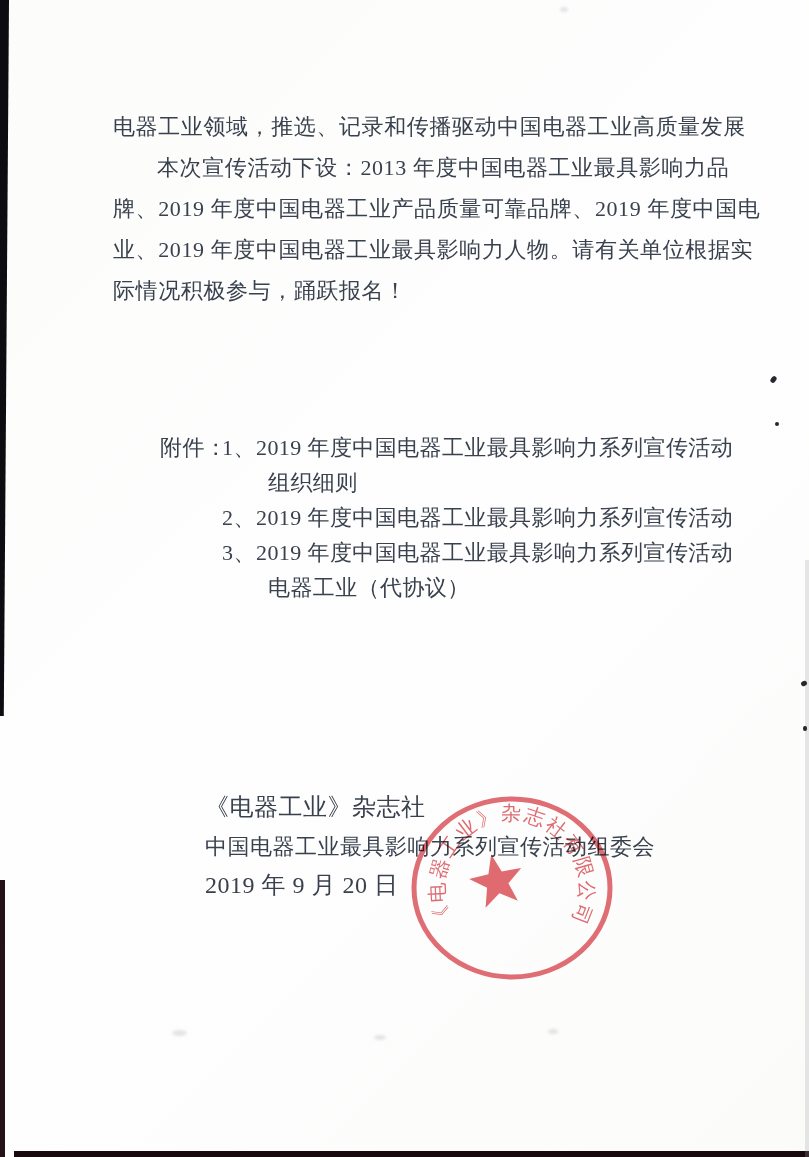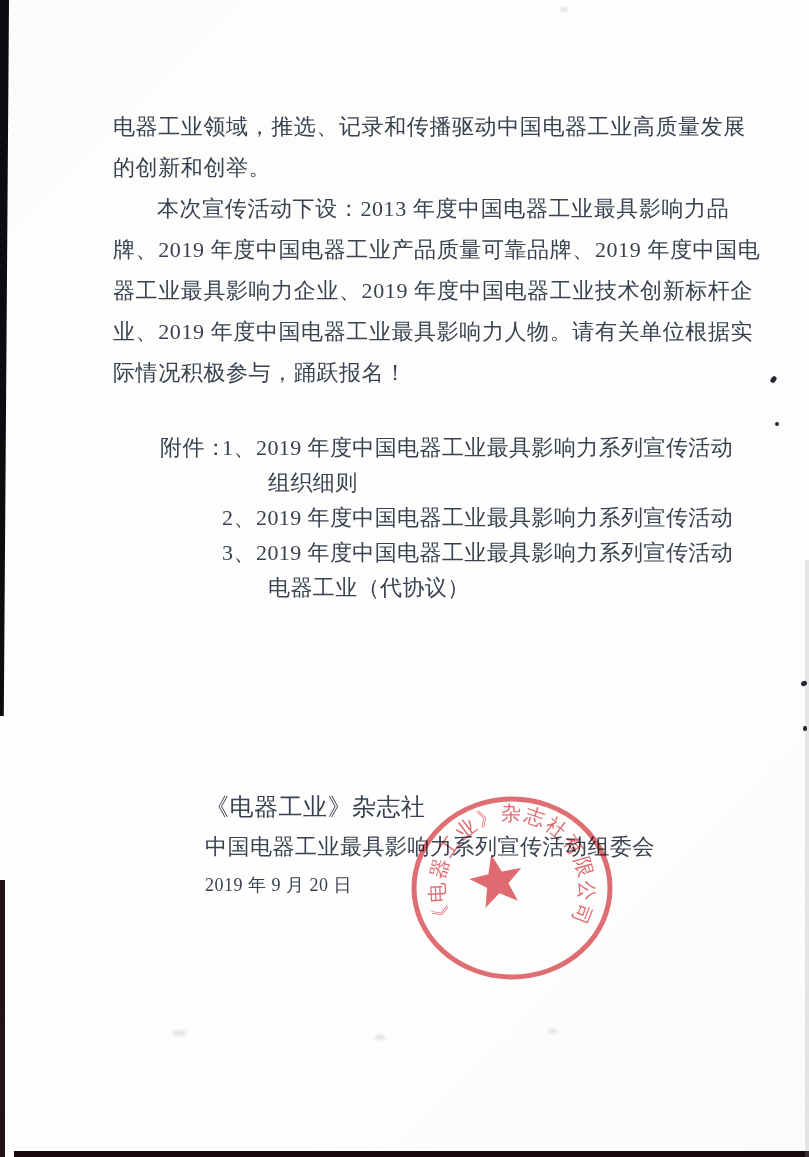--- a/index.html
+++ b/index.html
@@ -57,21 +57,21 @@
   .att-num{width:34px;}
   .att-sub{margin-left:108px;}
   .att-cont{margin-left:62px;display:flex;}
   .signature{
     position:absolute;left:205px;top:788px;width:604px;
     text-align:left;line-height:39px;letter-spacing:0.5px;
     white-space:nowrap;
   }
   .sig-org1{font-size:24px;}
   .sig-org2{font-size:22px;}
-  .sig-date{font-size:18px;}
+  .sig-date{font-size:24px;}
   
   .seal{
     position:absolute;left:407px;top:793px;width:210px;height:190px;
     mix-blend-mode:multiply;pointer-events:none;
   }
 </style>
 </head>
 <body>
 
 <div class="page">
@@ -84,24 +84,22 @@
   <div class="speck s2"></div>
   <div class="speck s3"></div>
   <div class="speck s4"></div>
   <div class="smudge m1"></div>
   <div class="smudge m2"></div>
   <div class="smudge m3"></div>
   <div class="smudge m4"></div>
 
   <div class="body-text ink">
     <div>电器工业领域，推选、记录和传播驱动中国电器工业高质量发展</div>
-    <div>的创新和创举。</div>
     <div class="indent">本次宣传活动下设：2013 年度中国电器工业最具影响力品</div>
     <div>牌、2019 年度中国电器工业产品质量可靠品牌、2019 年度中国电</div>
-    <div>器工业最具影响力企业、2019 年度中国电器工业技术创新标杆企</div>
     <div>业、2019 年度中国电器工业最具影响力人物。请有关单位根据实</div>
     <div>际情况积极参与，踊跃报名！</div>
   </div>
 
   <div class="attachments ink">
     <div class="att-row">
       <span class="att-label">附件：</span>
       <span class="att-num">1、</span>
       <span>2019 年度中国电器工业最具影响力系列宣传活动</span>
     </div>

